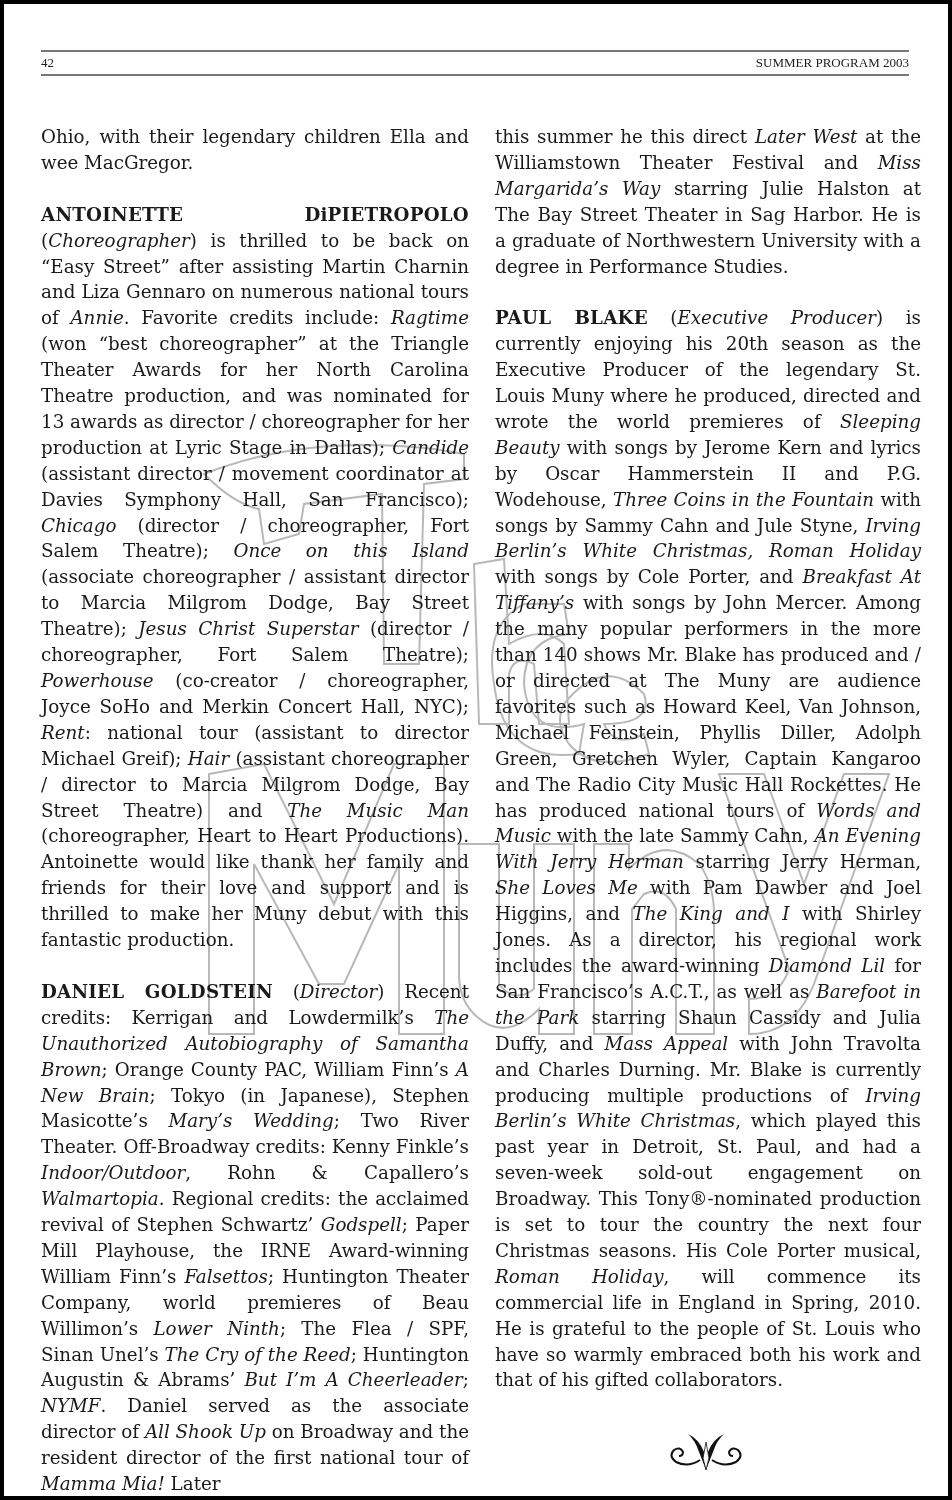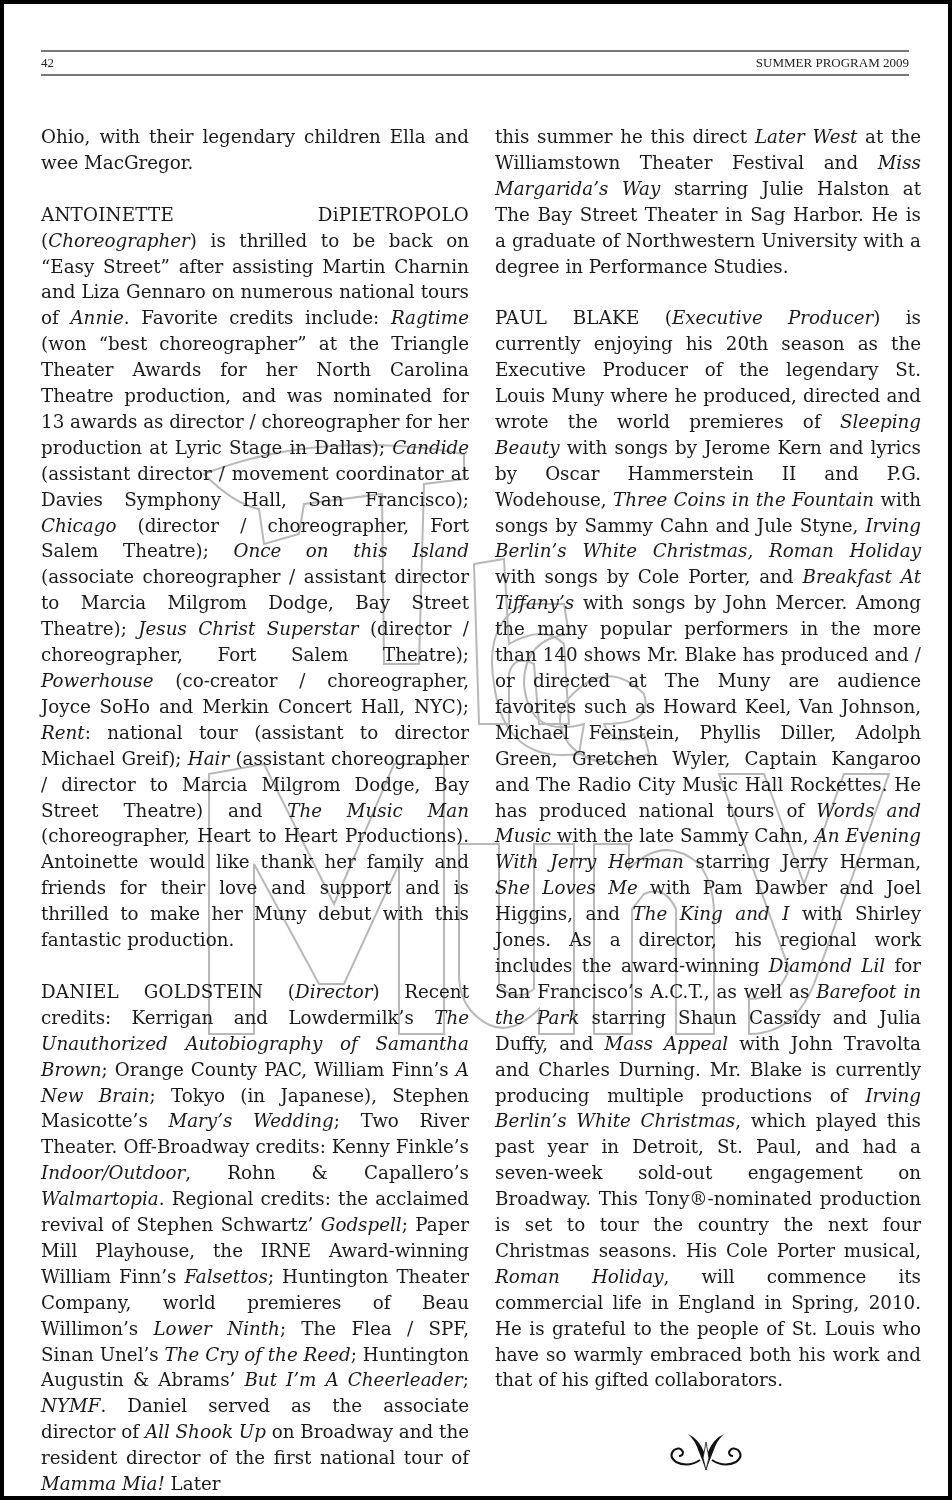--- a/index.html
+++ b/index.html
@@ -26,21 +26,21 @@
     color: #111; letter-spacing: 0.5px;
   }
   .col {
     position: absolute; top: 120px; width: 428px;
     font-family: "DejaVu Serif", serif; font-size: 18.3px; line-height: 25.9px;
     color: #1a1a1a; text-align: justify; hyphens: none;
   }
   .col.left { left: 37px; }
   .col.right { left: 491px; width: 426px; }
   .col p { margin: 0 0 25.9px 0; }
-  .name { font-weight: normal; letter-spacing: 0.2px; }
+  .name { font-weight: bold; letter-spacing: 0.2px; }
   .role { font-style: italic; }
   i { font-style: italic; }
   .ornament {
     position: absolute; left: 662px; top: 1426px; width: 80px; height: 42px;
   }
 </style>
 </head>
 <body>
 
 <div class="page">
@@ -59,21 +59,21 @@
 
     <path d="M590 840 L625 840 L625 865 Q660 830 695 860 Q710 880 710 910 L710 1030 L672 1030 L672 905 Q660 880 640 890 L628 905 L628 1030 L590 1030 Z"></path>
 
     <path d="M715 770 L760 770 L800 880 L840 770 L885 770 L810 980 Q790 1030 745 1030 L745 995 Q775 995 785 965 Z"></path>
 
     <path d="M490 680 Q480 620 520 600 L560 600 L565 630 Q520 635 520 680 Q525 735 580 720 L575 750 Q500 760 490 680 Z"></path>
   </svg>
 
   <div class="header">
     <span>42</span>
-    <span>SUMMER PROGRAM 2009</span>
+    <span>SUMMER PROGRAM 2003</span>
   </div>
 
 
   <div class="col left">
       <p><span>Ohio, with their legendary children Ella and wee MacGregor.</span></p>
       <p><span class="name">ANTOINETTE DiPIETROPOLO</span> (<span class="role">Choreographer</span>)<span> is thrilled to be back on “Easy Street” after assisting Martin Charnin and Liza Gennaro on numerous national tours of </span><i>Annie</i><span>. Favorite credits include: </span><i>Ragtime</i><span> (won “best choreographer” at the Triangle Theater Awards for her North Carolina Theatre production, and was nominated for 13 awards as director / choreographer for her production at Lyric Stage in Dallas); </span><i>Candide</i><span> (assistant director / movement coordinator at Davies Symphony Hall, San Francisco); </span><i>Chicago</i><span> (director / choreographer, Fort Salem Theatre); </span><i>Once on this Island</i><span> (associate choreographer / assistant director to Marcia Milgrom Dodge, Bay Street Theatre); </span><i>Jesus Christ Superstar</i><span> (director / choreographer, Fort Salem Theatre); </span><i>Powerhouse</i><span> (co-creator / choreographer, Joyce SoHo and Merkin Concert Hall, NYC); </span><i>Rent</i><span>: national tour (assistant to director Michael Greif); </span><i>Hair</i><span> (assistant choreographer / director to Marcia Milgrom Dodge, Bay Street Theatre) and </span><i>The Music Man</i><span> (choreographer, Heart to Heart Productions). Antoinette would like thank her family and friends for their love and support and is thrilled to make her Muny debut with this fantastic production.</span></p>
       <p><span class="name">DANIEL GOLDSTEIN</span> (<span class="role">Director</span>)<span> Recent credits: Kerrigan and Lowdermilk’s </span><i>The Unauthorized Autobiography of Samantha Brown</i><span>; Orange County PAC, William Finn’s </span><i>A New Brain</i><span>; Tokyo (in Japanese), Stephen Masicotte’s </span><i>Mary’s Wedding</i><span>; Two River Theater. Off-Broadway credits: Kenny Finkle’s </span><i>Indoor/Outdoor</i><span>, Rohn &amp; Capallero’s </span><i>Walmartopia</i><span>. Regional credits: the acclaimed revival of Stephen Schwartz’ </span><i>Godspell</i><span>; Paper Mill Playhouse, the IRNE Award-winning William Finn’s </span><i>Falsettos</i><span>; Huntington Theater Company, world premieres of Beau Willimon’s </span><i>Lower Ninth</i><span>; The Flea / SPF, Sinan Unel’s </span><i>The Cry of the Reed</i><span>; Huntington Augustin &amp; Abrams’ </span><i>But I’m A Cheerleader</i><span>; </span><i>NYMF</i><span>. Daniel served as the associate director of </span><i>All Shook Up</i><span> on Broadway and the resident director of the first national tour of </span><i>Mamma Mia!</i><span> Later</span></p>
     </div>
   <div class="col right">
       <p><span>this summer he this direct </span><i>Later West</i><span> at the Williamstown Theater Festival and </span><i>Miss Margarida’s Way</i><span> starring Julie Halston at The Bay Street Theater in Sag Harbor. He is a graduate of Northwestern University with a degree in Performance Studies.</span></p>

